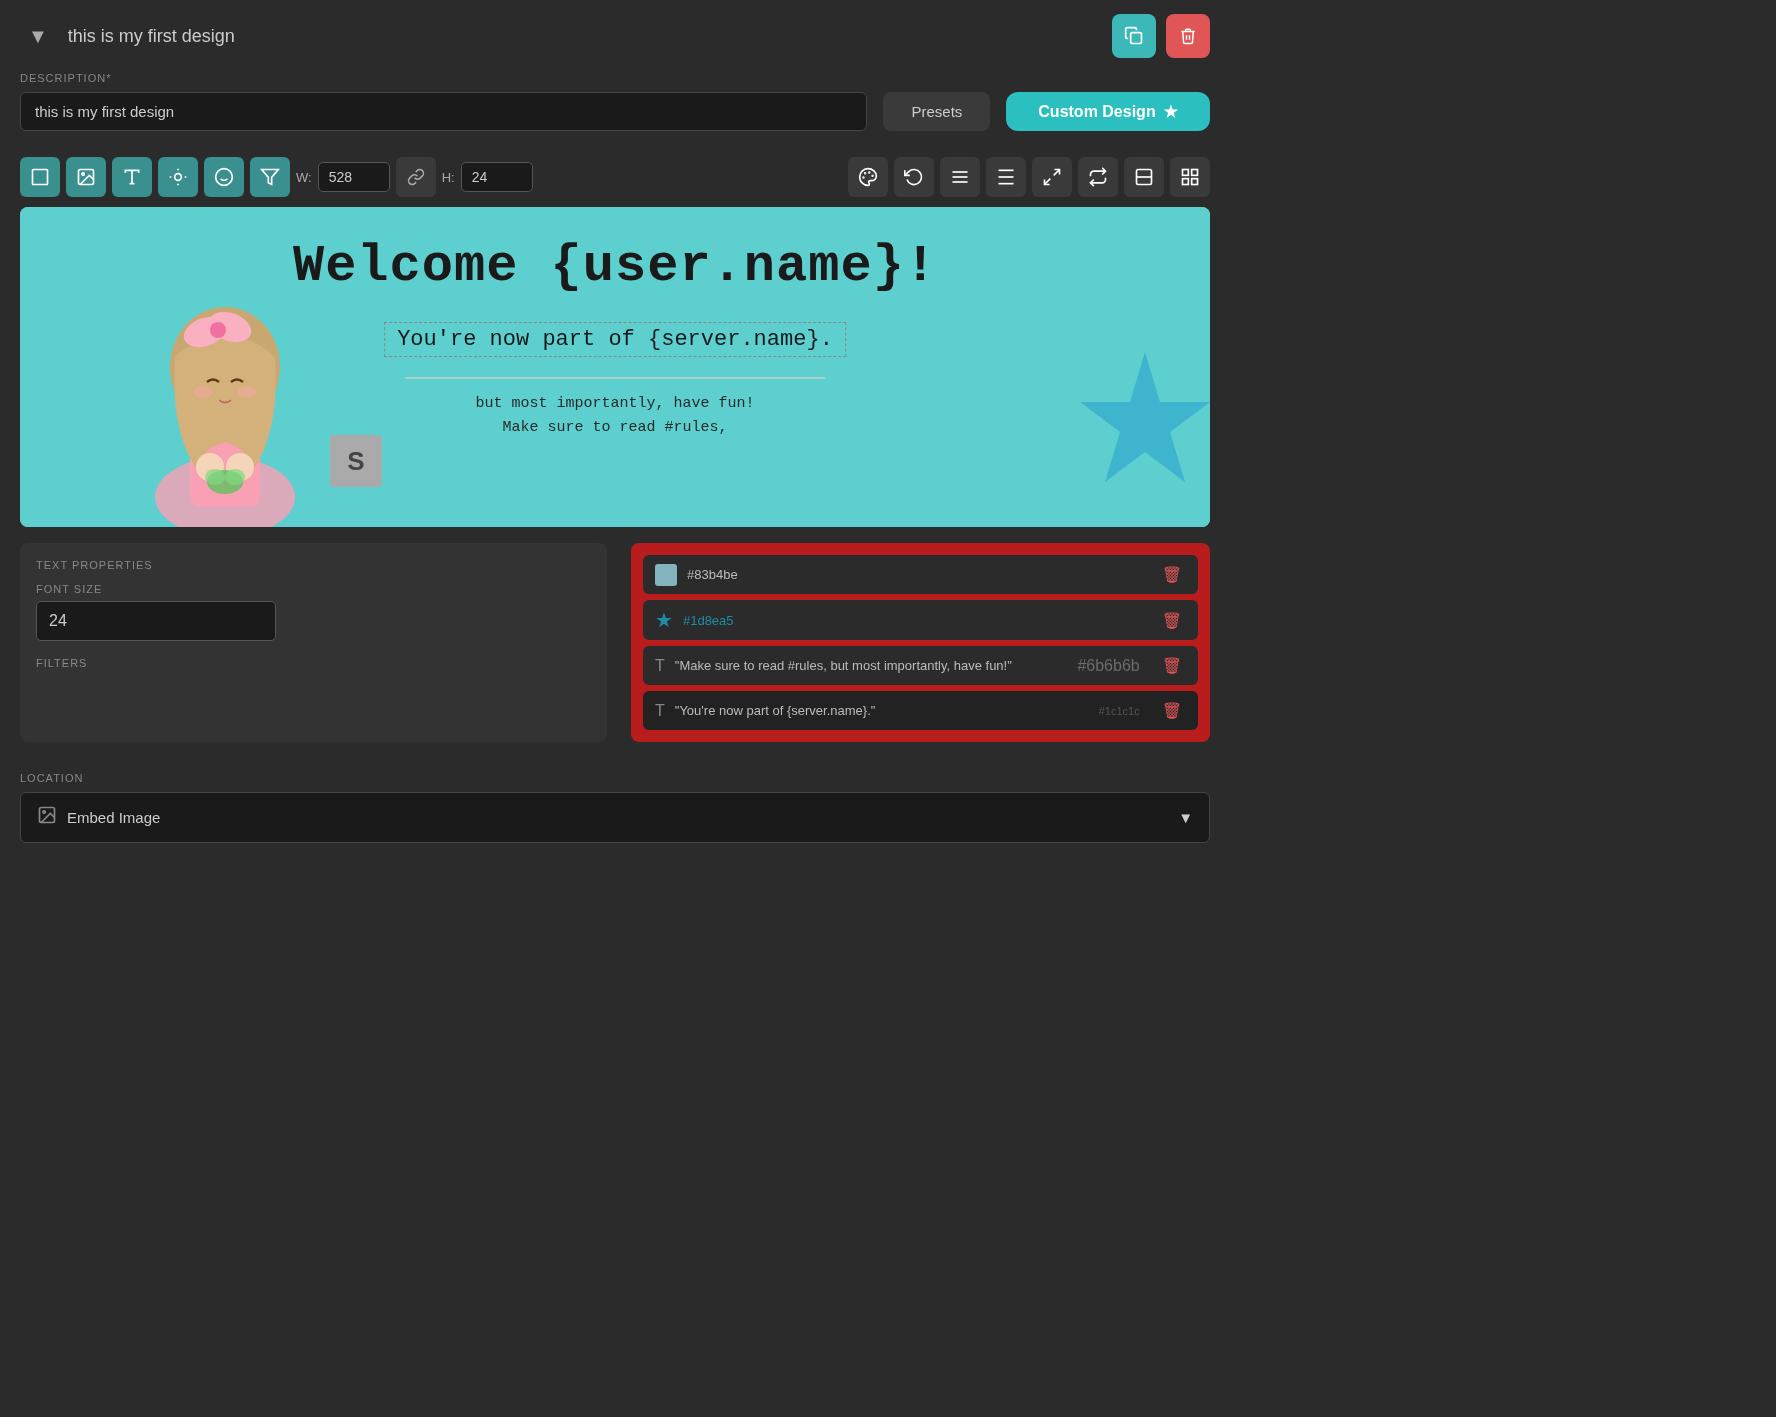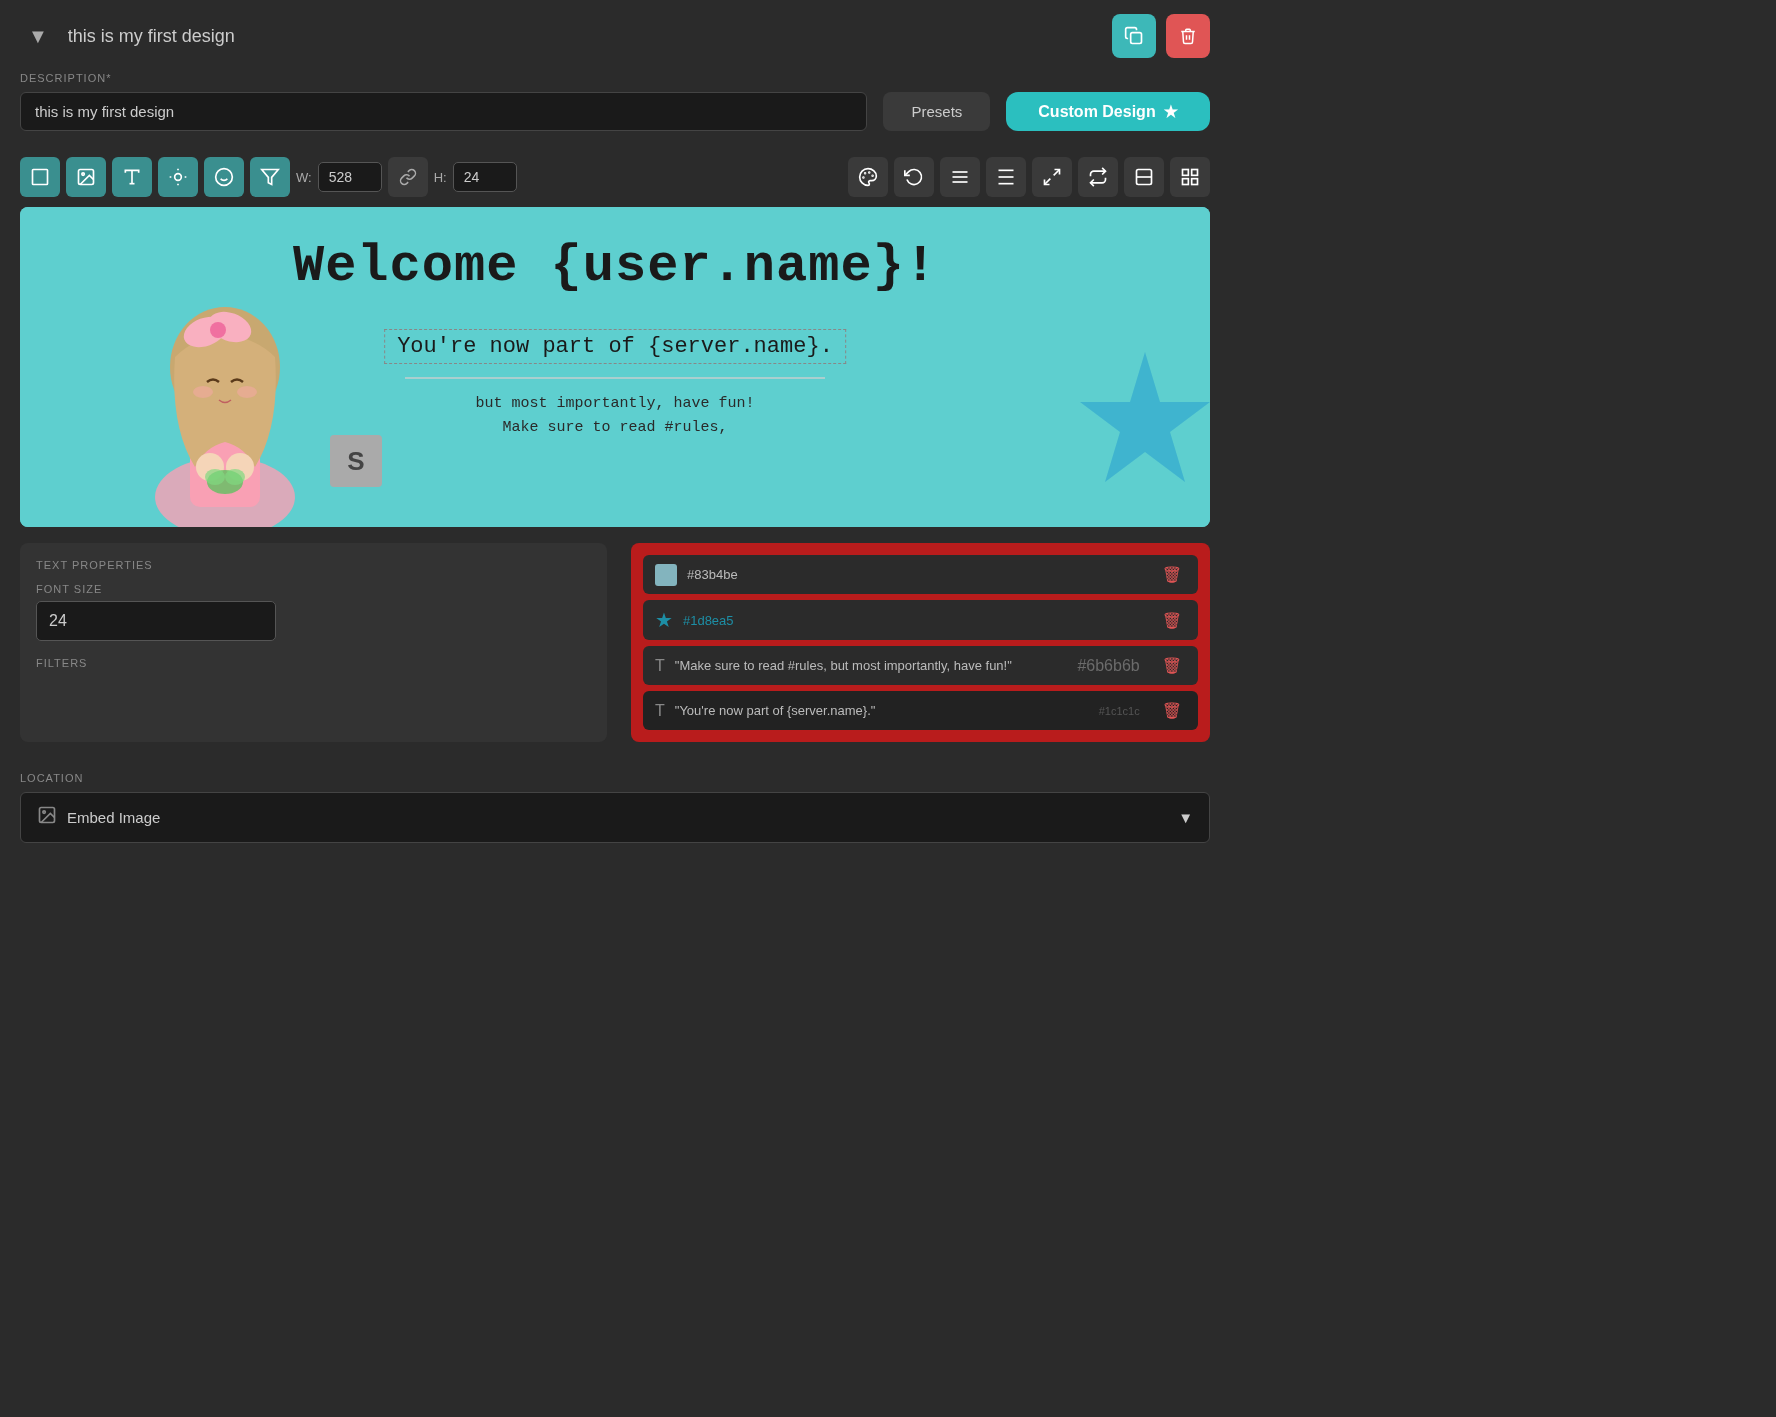--- a/index.html
+++ b/index.html
@@ -147,21 +147,21 @@
       color: #aaa;
       font-size: 13px;
     }
     .wh-input {
       background: #1a1a1a;
       border: 1px solid #555;
       border-radius: 5px;
       color: #ccc;
       font-size: 14px;
       padding: 6px 10px;
-      width: 64px;
+      width: 72px;
       outline: none;
     }
     .link-icon-btn {
       background: #3a3a3a;
       border: none;
       border-radius: 6px;
       width: 40px;
       height: 40px;
       cursor: pointer;
       display: flex;
@@ -203,21 +203,21 @@
       left: 0; right: 0;
       text-align: center;
       font-family: 'Courier New', monospace;
       font-size: 52px;
       font-weight: 700;
       color: #1a1a1a;
       letter-spacing: 1px;
     }
     .canvas-subtitle {
       position: absolute;
-      top: 122px;
+      top: 115px;
       left: 50%;
       transform: translateX(-50%);
       font-family: 'Courier New', monospace;
       font-size: 22px;
       color: #1a1a1a;
       white-space: nowrap;
       border: 1.5px dashed #888;
       padding: 4px 12px;
     }
     .canvas-divider {

